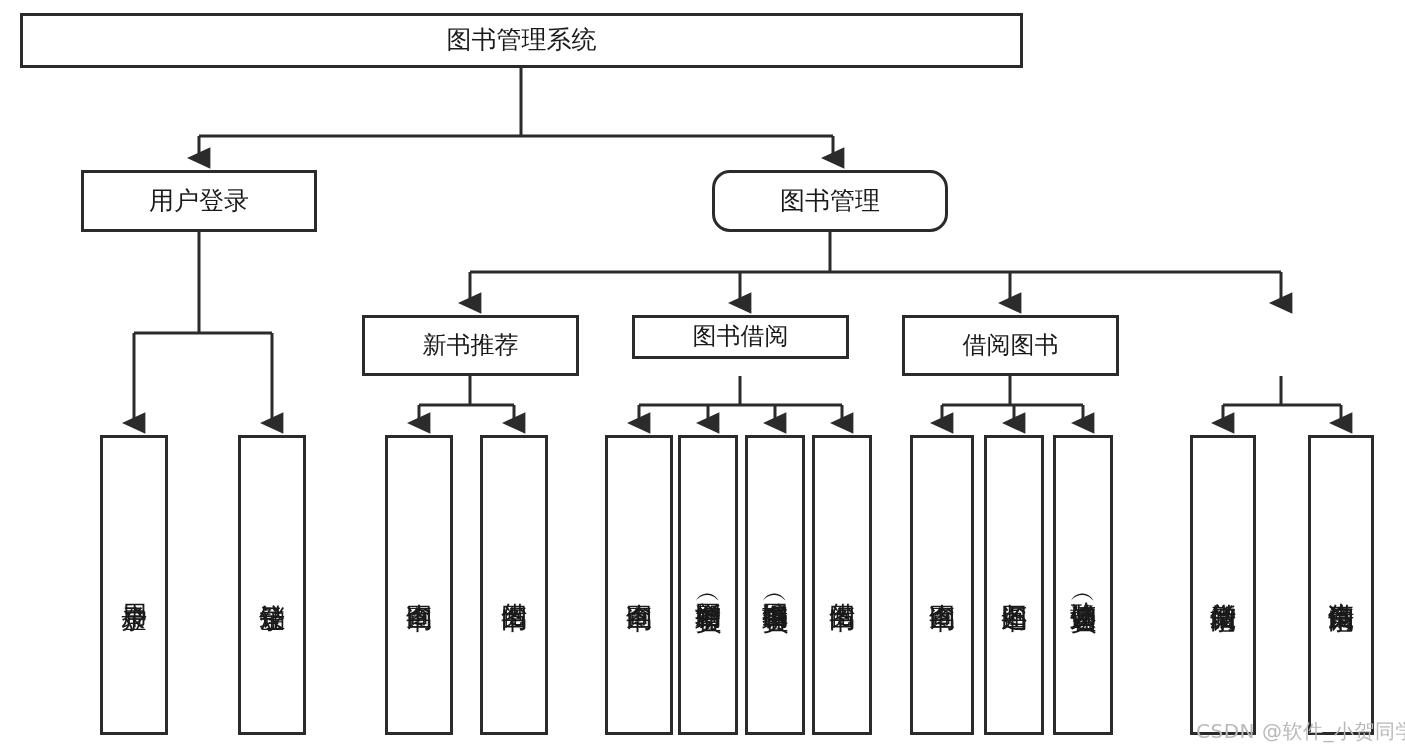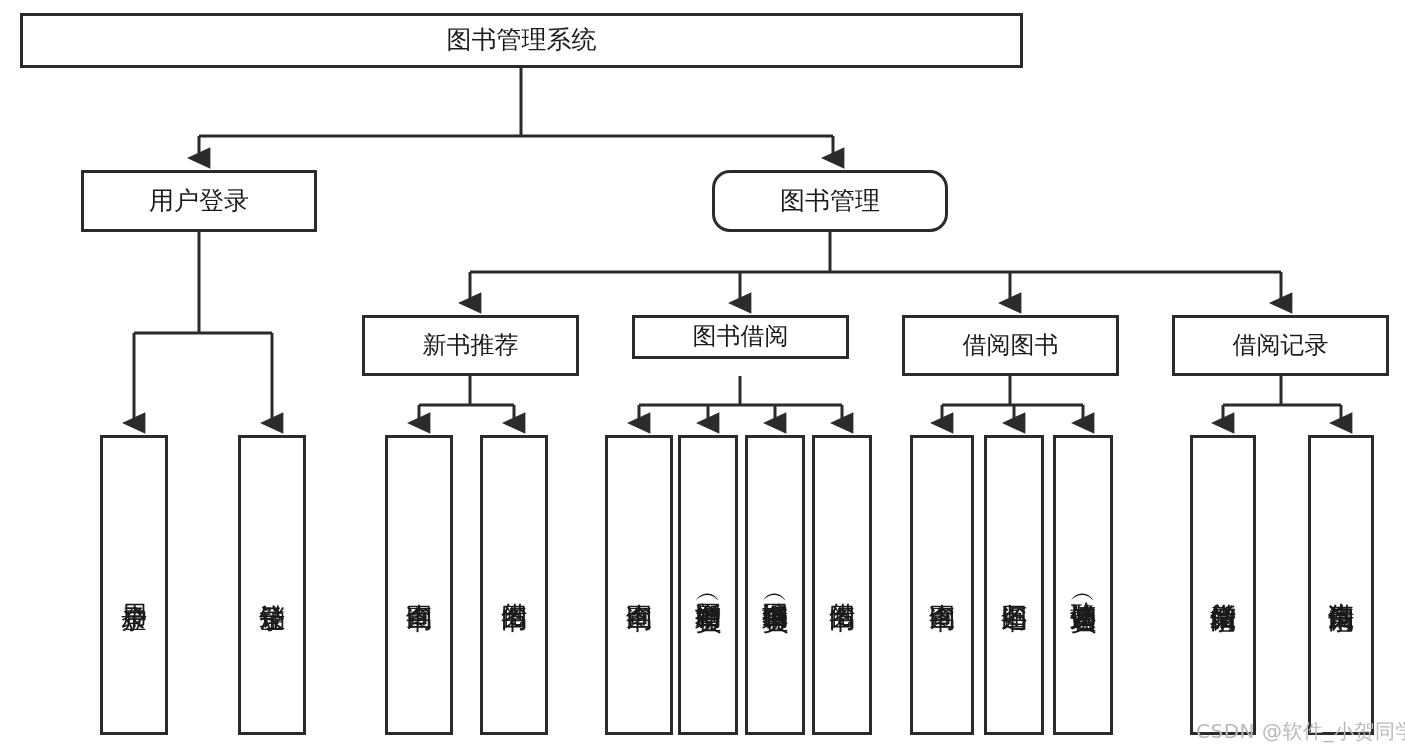--- a/index.html
+++ b/index.html
@@ -136,23 +136,20 @@
 
   <div class="node level3" style="left: 362px; top: 315px; width: 217px; height: 61px;">
     <span class="node-label">新书推荐</span>
   </div>
   <div class="node level3" style="left: 632px; top: 315px; width: 217px; height: 44px;">
     <span class="node-label">图书借阅</span>
   </div>
   <div class="node level3" style="left: 902px; top: 315px; width: 217px; height: 61px;">
     <span class="node-label">借阅图书</span>
   </div>
-  <div class="node level3" style="left: 1172px; top: 315px; width: 217px; height: 61px;">
-    <span class="node-label">借阅记录</span>
-  </div>
 
   <div class="node leaf" style="left: 100px; top: 435px; width: 68px; height: 300px;">
     <span class="node-label">用户登录</span>
   </div>
   <div class="node leaf" style="left: 238px; top: 435px; width: 68px; height: 300px;">
     <span class="node-label">注销登录</span>
   </div>
   <div class="node leaf" style="left: 385px; top: 435px; width: 68px; height: 300px;">
     <span class="node-label">查询图书</span>
   </div>

